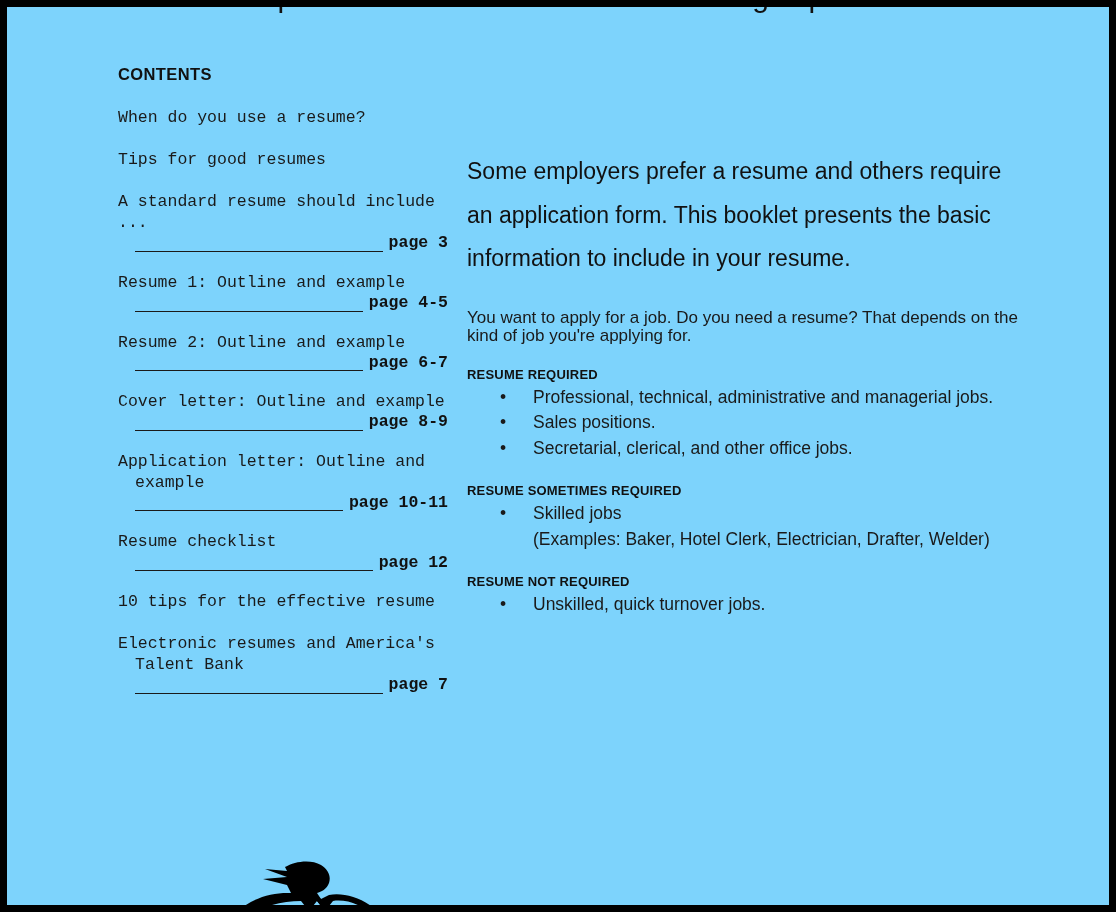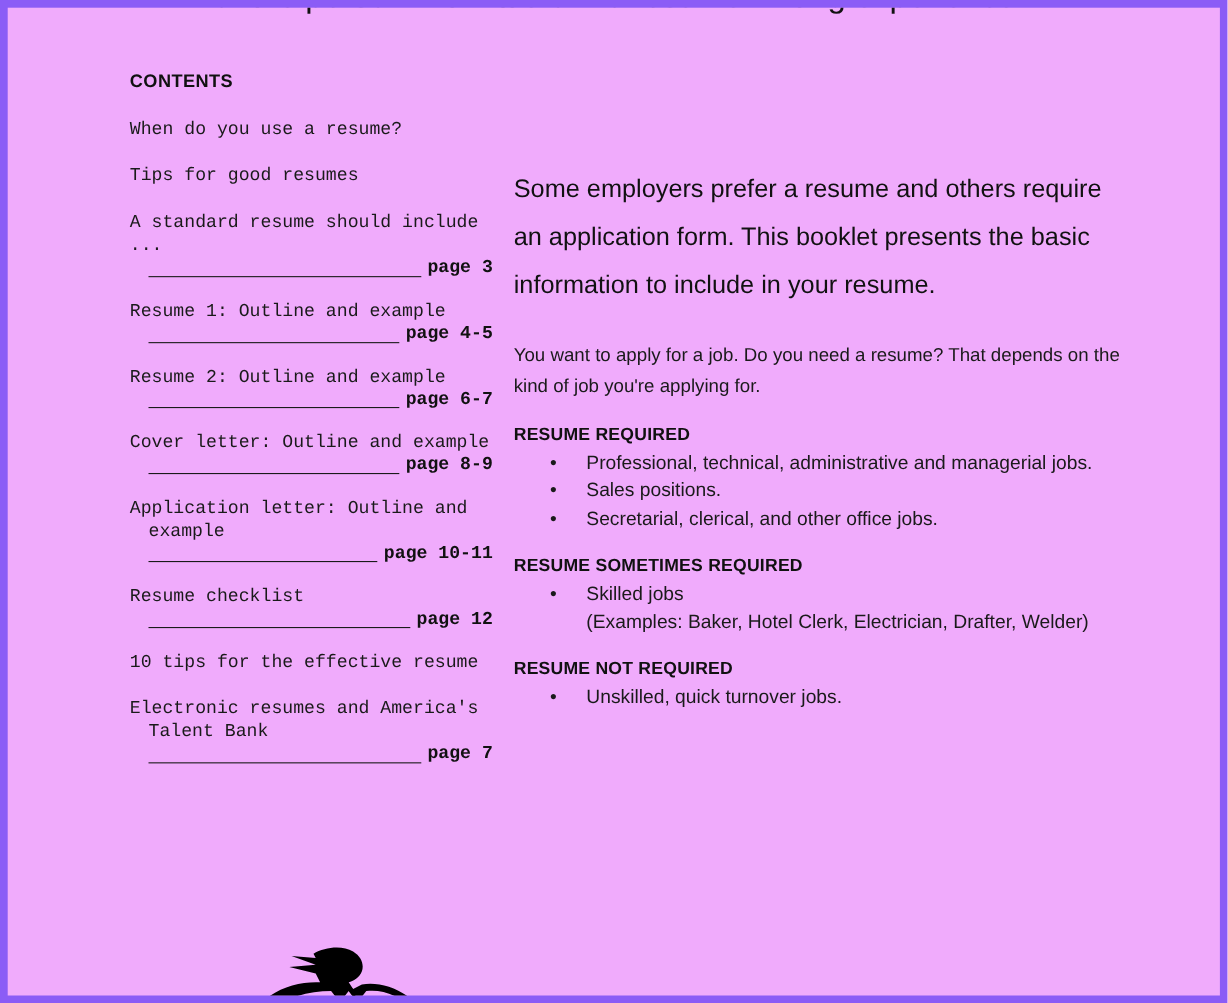--- a/index.html
+++ b/index.html
@@ -9,22 +9,22 @@
     height: 912px;
     background: #ffffff;
     font-family: "Liberation Sans", sans-serif;
     overflow: hidden;
   }
 
   #page {
     position: relative;
     width: 1116px;
     height: 912px;
-    background: #f0abfc;
-    border: 7px solid #8b5cf6;
+    background: #7dd3fc;
+    border: 7px solid #000000;
     overflow: hidden;
   }
 
   
   #title-strip {
     position: absolute;
     left: 0;
     top: -27px;
     width: 1102px;
     text-align: center;
@@ -110,27 +110,27 @@
 
   .lede {
     font-size: 23px;
     line-height: 43.5px;
     color: #111111;
   }
   .lede.second { margin-top: 43px; }
 
   .small-para {
     font-size: 17px;
-    line-height: 28px;
+    line-height: 18px;
     color: #1a1a1a;
     margin-top: 28px;
   }
 
   .sec-head {
-    font-size: 16px;
+    font-size: 13px;
     font-weight: bold;
     letter-spacing: 0.2px;
     color: #111111;
     margin-top: 22px;
   }
   .sec-head.tight { }
 
   ul.bullets { list-style: none; margin-top: 3px; }
   ul.bullets li {
     position: relative;

